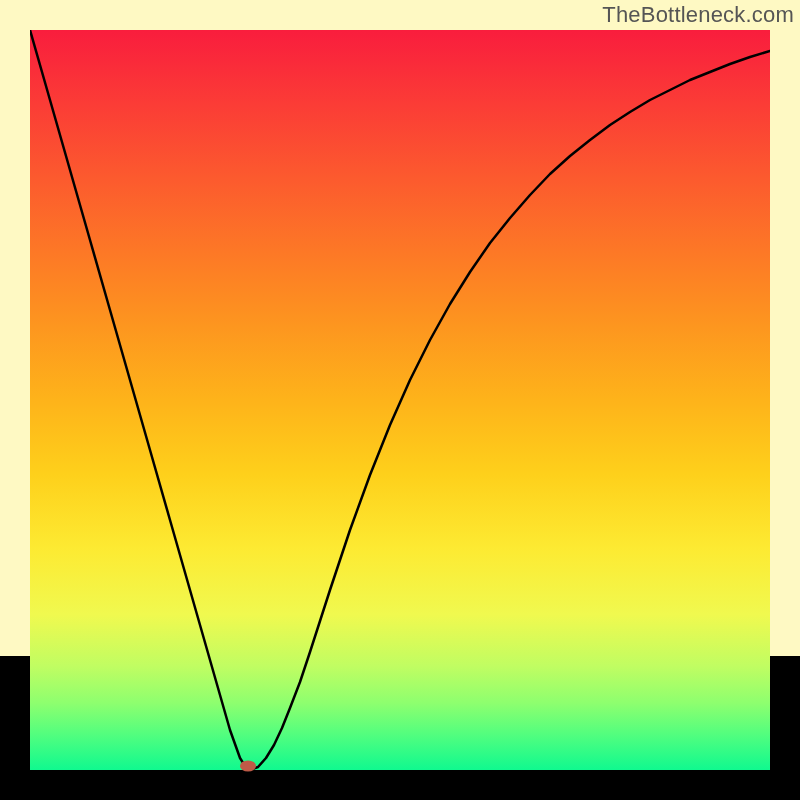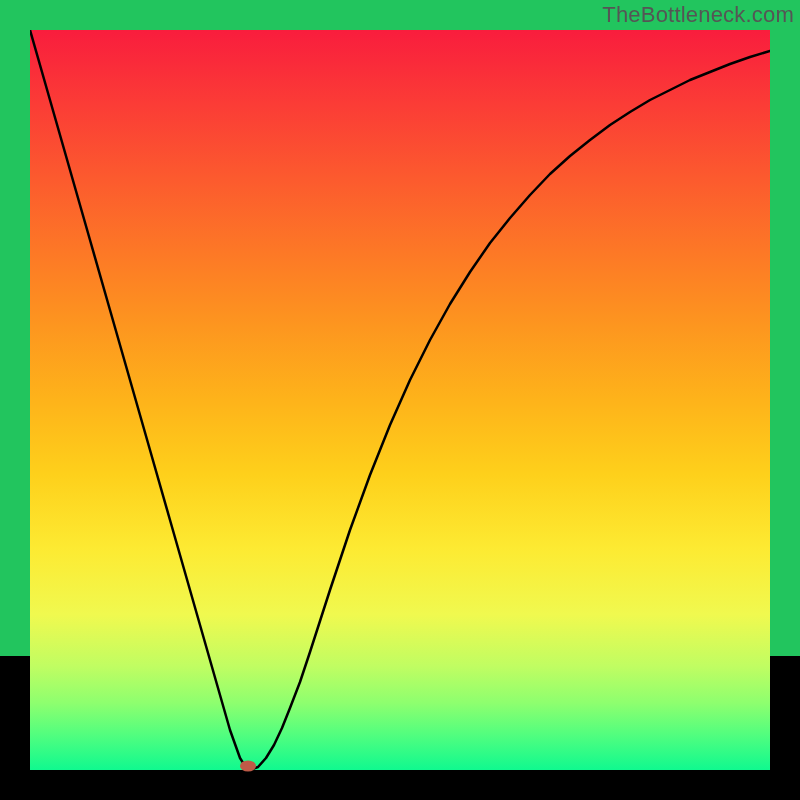--- a/index.html
+++ b/index.html
@@ -1,21 +1,21 @@
 <!DOCTYPE html>
 <html><head>
 <meta charset="utf-8">
 <style>
   * { margin: 0; padding: 0; box-sizing: border-box; }
   html, body { width: 800px; height: 800px; overflow: hidden; background: #000; }
   .frame {
     position: relative;
     width: 800px;
     height: 656px;
-    background: #22c55e;
+    background: #fef9c3;
   }
   .watermark {
     position: absolute;
     top: 2px;
     right: 6px;
     font-family: Arial, Helvetica, sans-serif;
     font-size: 22px;
     font-weight: 500;
     color: #555;
     letter-spacing: 0.2px;

